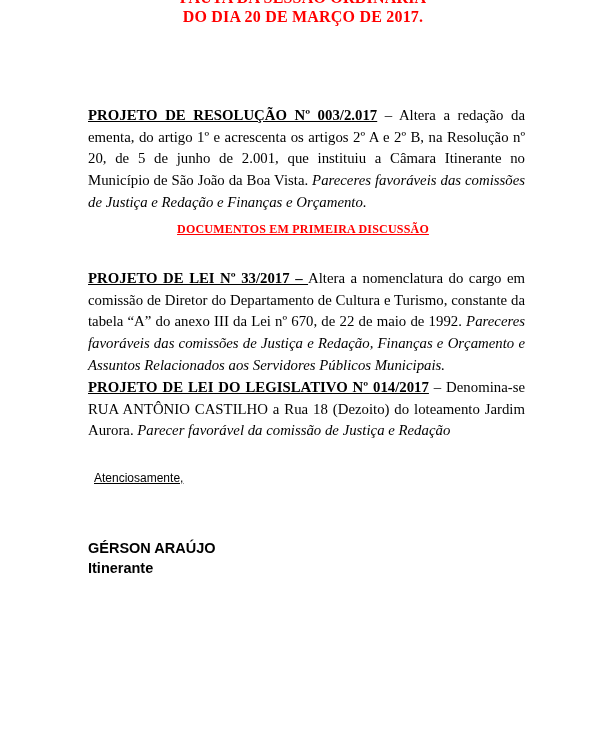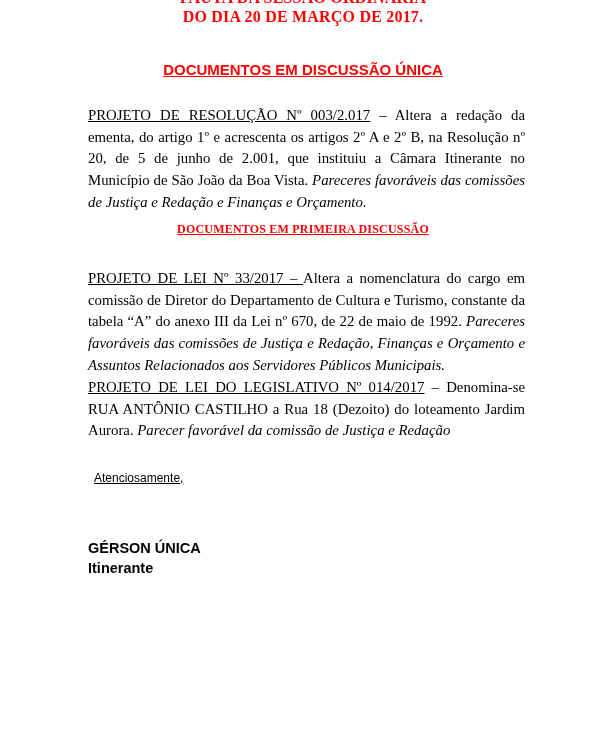--- a/index.html
+++ b/index.html
@@ -64,21 +64,21 @@
     font-size: 14.8px;
     line-height: 21.7px;
     text-align: justify;
     color: var(--text, #000000);
   }
   .para-1 { top: 105px; }
   .para-2 { top: 268px; }
   .para-3 { top: 377px; }
 
   .label {
-    font-weight: normal;
+    font-weight: bold;
     text-decoration: underline;
   }
   .sep { font-weight: normal; }
   .opinion { font-style: italic; }
 
   
   .closing {
     position: absolute;
     left: 94px;
     top: 469px;
@@ -111,36 +111,33 @@
 </head>
 <body>
 
 <div class="page">
 
   <div class="doc-title">
     <div>PAUTA DA SESSÃO ORDINÁRIA</div>
     <div>DO DIA 20 DE MARÇO DE 2017.</div>
   </div>
 
-  <div class="heading heading-sans">
-    <span class="hl">DOCUMENTOS EM DISCUSSÃO ÚNICA</span>
-  </div>
 
   <p class="para para-1"><span class="label">PROJETO DE RESOLUÇÃO Nº 003/2.017</span><span class="sep"> – </span><span>Altera a redação da ementa, do artigo 1º e acrescenta os artigos 2º A e 2º B, na Resolução nº 20, de 5 de junho de 2.001, que instituiu a Câmara Itinerante no Município de São João da Boa Vista. </span><span class="opinion">Pareceres favoráveis das comissões de Justiça e Redação e Finanças e Orçamento.</span></p>
 
   <div class="heading heading-serif">
     <span class="hl">DOCUMENTOS EM PRIMEIRA DISCUSSÃO</span>
   </div>
 
   <p class="para para-2"><span class="label">PROJETO DE LEI Nº 33/2017 – </span><span class="sep"></span><span>Altera a nomenclatura do cargo em comissão de Diretor do Departamento de Cultura e Turismo, constante da tabela “A” do anexo III da Lei nº 670, de 22 de maio de 1992. </span><span class="opinion">Pareceres favoráveis das comissões de Justiça e Redação, Finanças e Orçamento e Assuntos Relacionados aos Servidores Públicos Municipais.</span></p>
 
   <p class="para para-3"><span class="label">PROJETO DE LEI DO LEGISLATIVO Nº 014/2017</span><span class="sep"> – </span><span>Denomina-se RUA ANTÔNIO CASTILHO a Rua 18 (Dezoito) do loteamento Jardim Aurora. </span><span class="opinion">Parecer favorável da comissão de Justiça e Redação</span></p>
 
   <div class="closing">Atenciosamente,</div>
 
   <div class="signature">
-    <div>GÉRSON ÚNICA</div>
+    <div>GÉRSON ARAÚJO</div>
     <div>Itinerante</div>
   </div>
 
   <div class="page-num">1</div>
 
 </div>
 
 </body></html>

